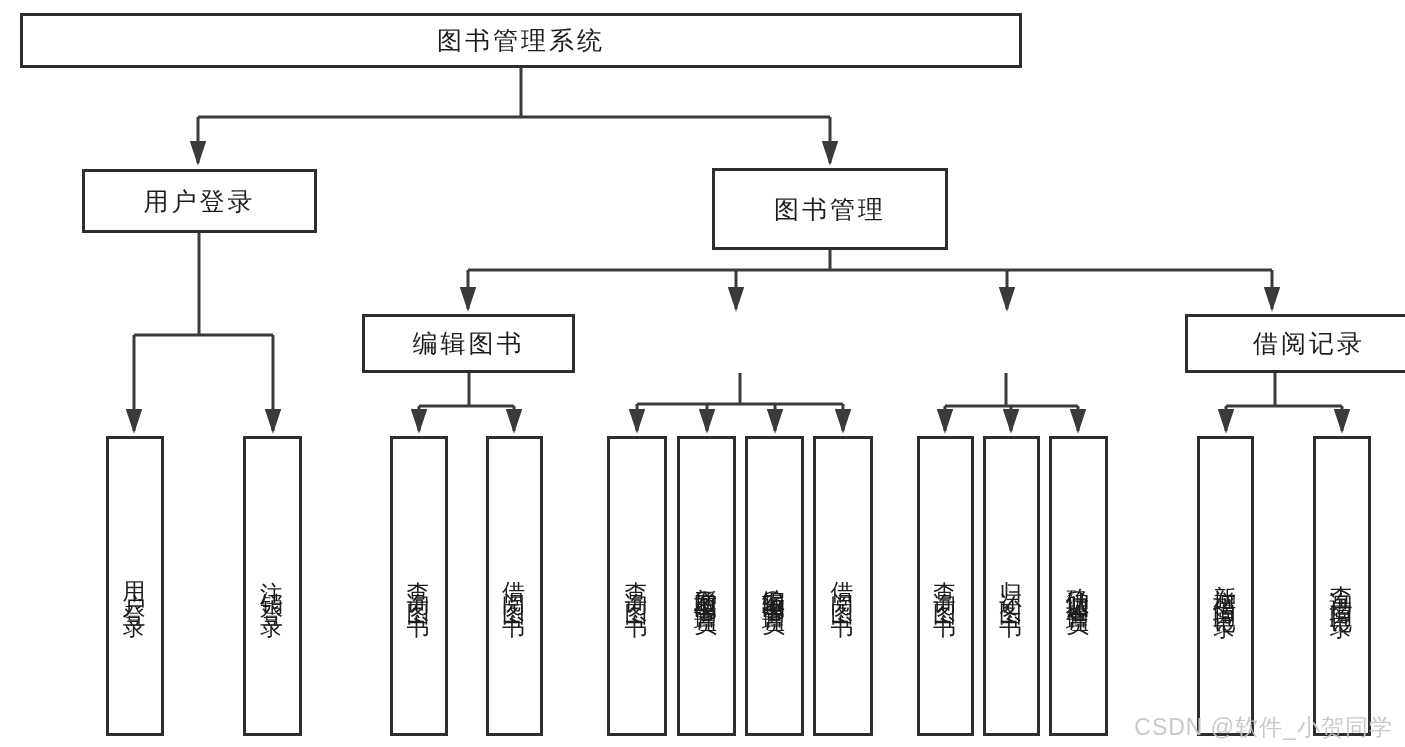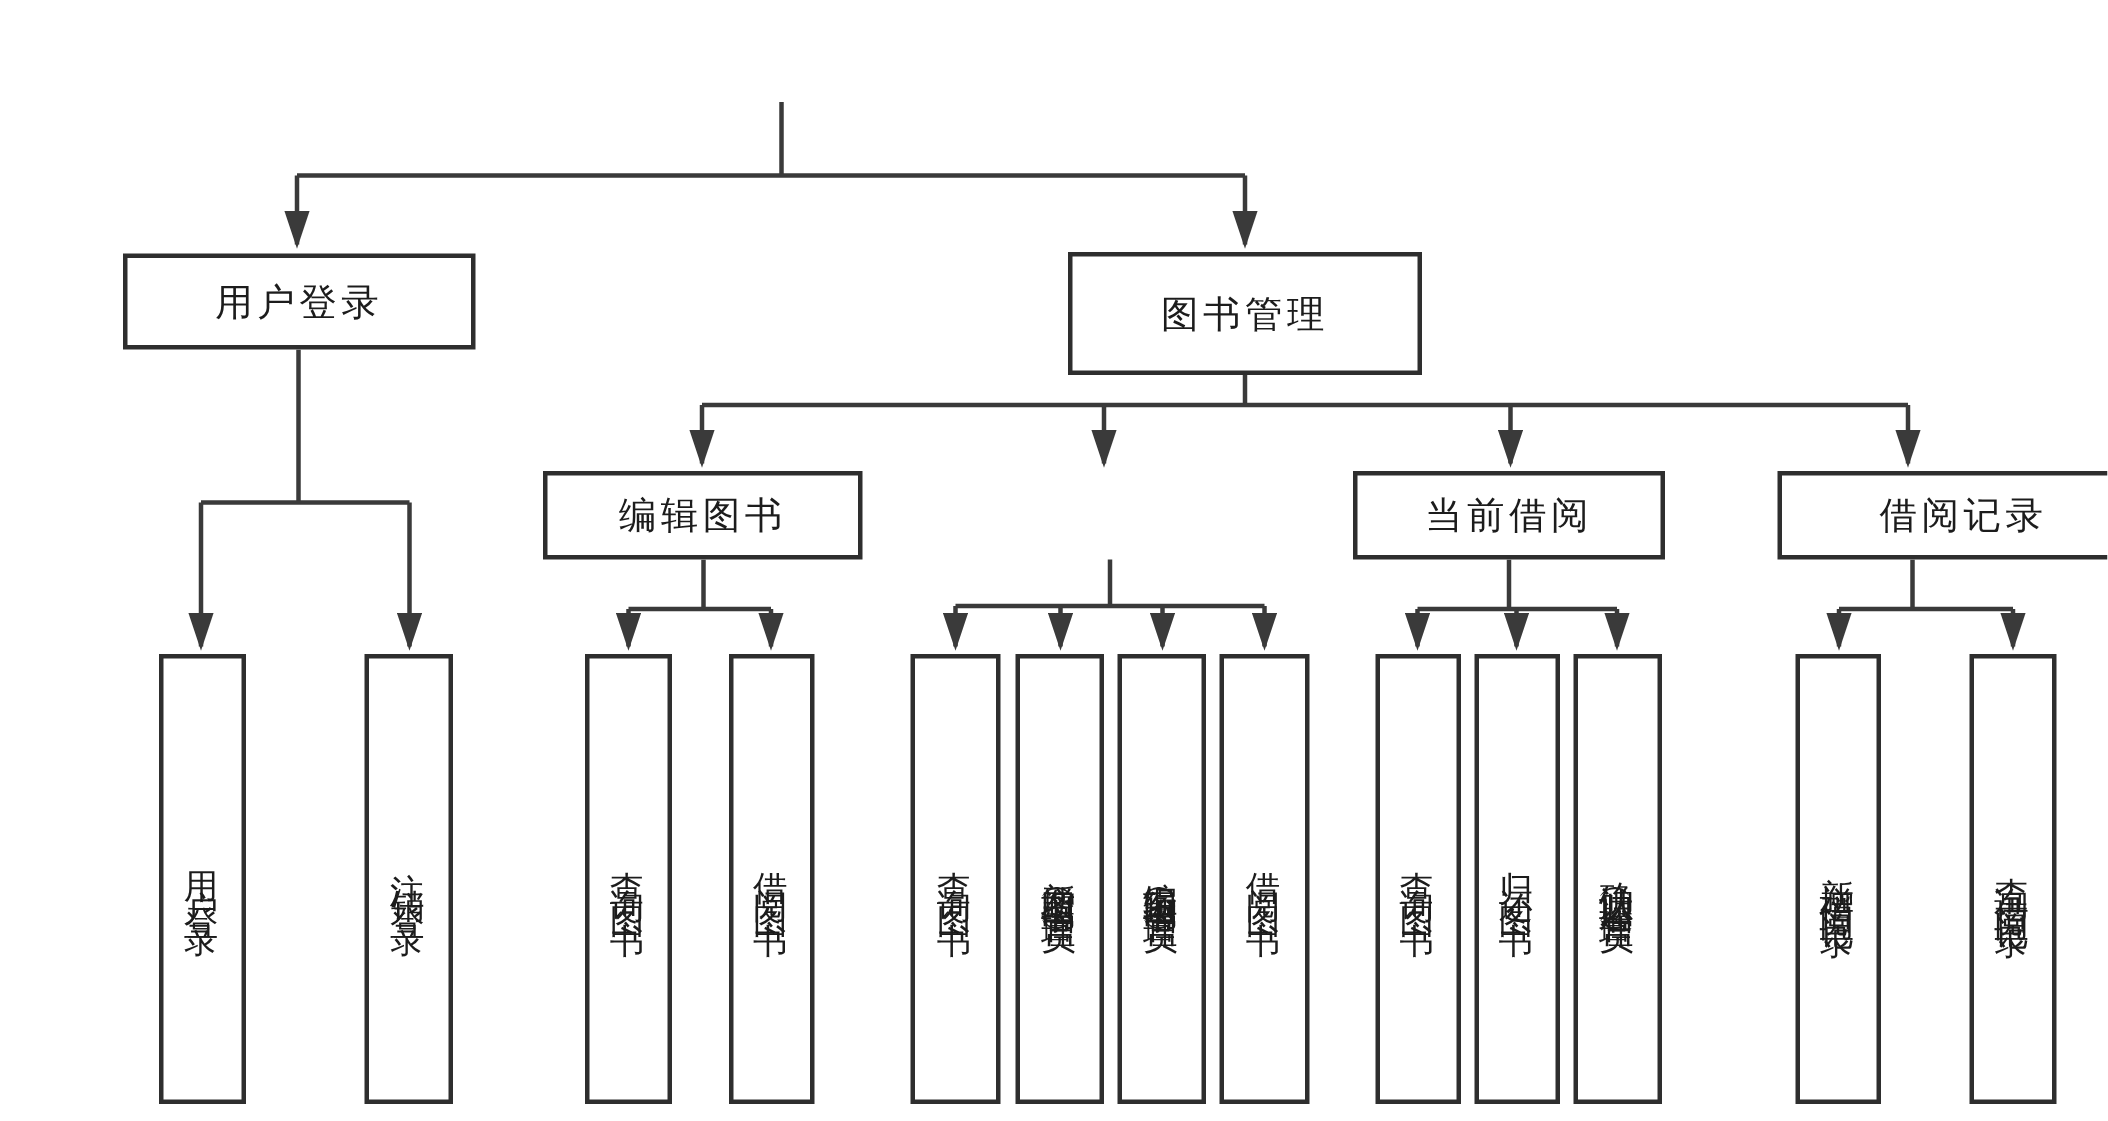--- a/index.html
+++ b/index.html
@@ -128,34 +128,34 @@
     </g>
 
     <g>
       <line x1="1275" y1="373" x2="1275" y2="406"></line>
       <line x1="1226" y1="406" x2="1342" y2="406"></line>
       <line x1="1226" y1="406" x2="1226" y2="431" marker-end="url(#arrowhead)"></line>
       <line x1="1342" y1="406" x2="1342" y2="431" marker-end="url(#arrowhead)"></line>
     </g>
   </svg>
 
+  <div class="hbox" style="left:20px; top:13px; width:1002px; height:55px;">
+    <span>图书管理系统</span>
+  </div>
 
   <div class="hbox" style="left:82px; top:169px; width:235px; height:64px;">
     <span>用户登录</span>
   </div>
   <div class="hbox" style="left:712px; top:168px; width:236px; height:82px;">
     <span>图书管理</span>
   </div>
 
   <div class="hbox" style="left:362px; top:314px; width:213px; height:59px;">
     <span>编辑图书</span>
   </div>
-  <div class="hbox" style="left:902px; top:314px; width:208px; height:59px;">
-    <span>当前借阅</span>
-  </div>
   <div class="hbox" style="left:1165px; top:314px; width:248px; height:59px;margin-left:20px;">
     <span>借阅记录</span>
   </div>
 
   <div class="vbox" style="left:106px; top:436px; width:58px; height:300px;">
     <span>用户登录</span>
   </div>
   <div class="vbox" style="left:243px; top:436px; width:59px; height:300px;">
     <span>注销登录</span>
   </div>
@@ -190,14 +190,15 @@
     <span>确认归还（管理员）</span>
   </div>
 
   <div class="vbox mid" style="left:1197px; top:436px; width:57px; height:300px;">
     <span>新增借阅记录</span>
   </div>
   <div class="vbox mid" style="left:1313px; top:436px; width:58px; height:300px;">
     <span>查询借阅记录</span>
   </div>
 
+  <div class="watermark">CSDN @软件_小贺同学</div>
 
 </div>
 
 </body></html>

